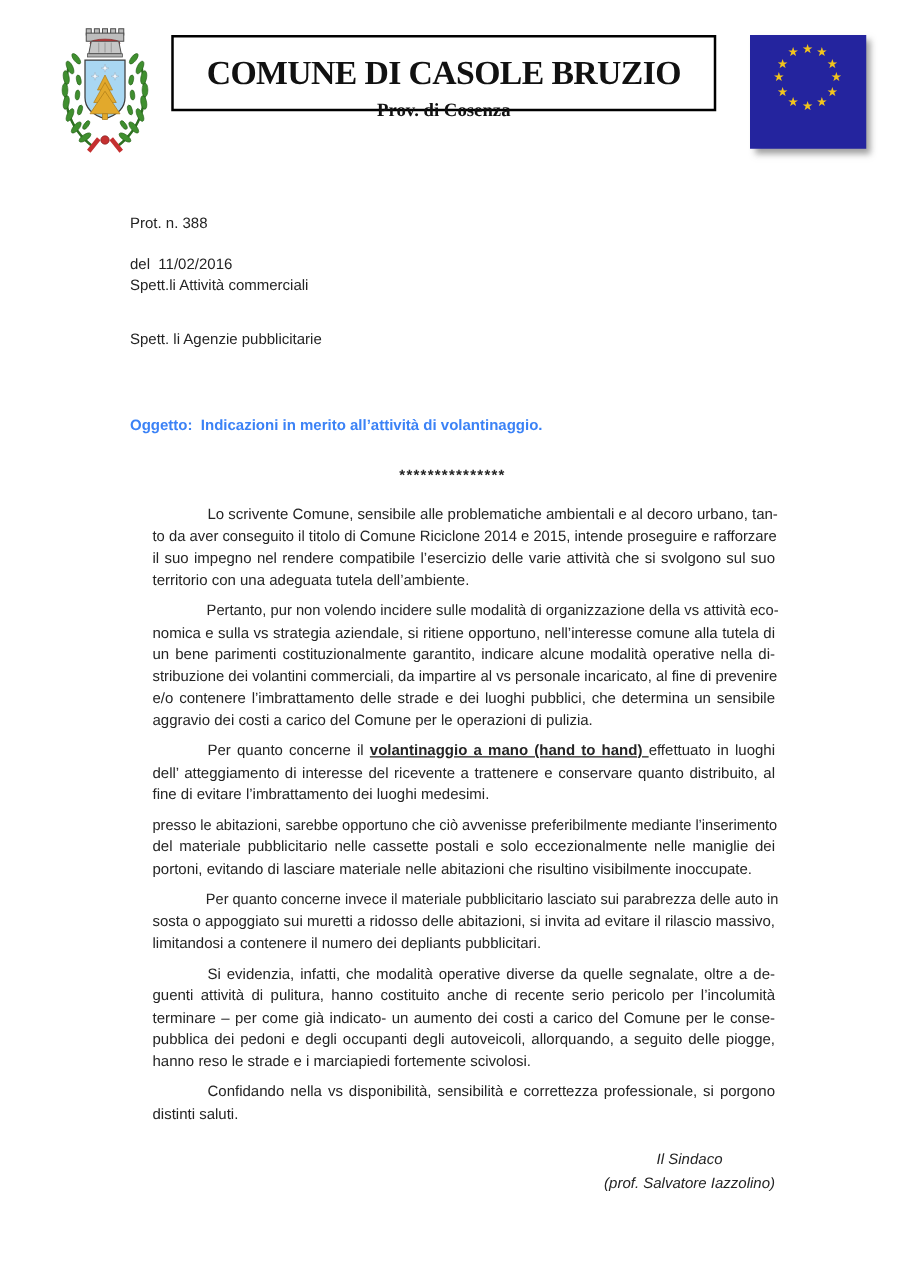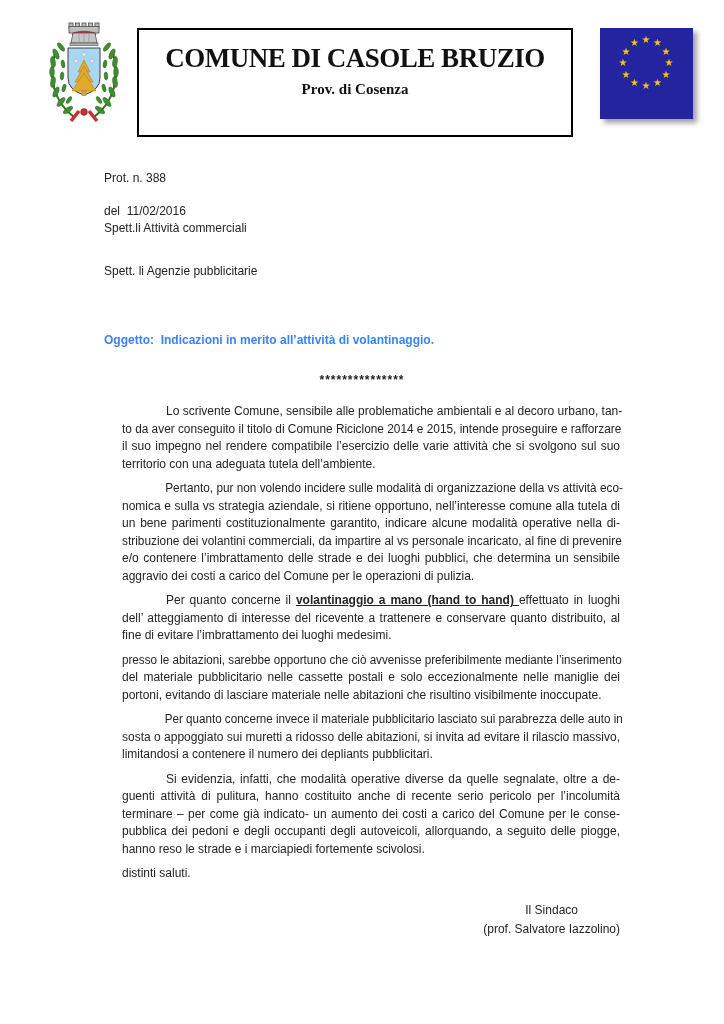--- a/index.html
+++ b/index.html
@@ -4,21 +4,21 @@
 <style>
   html,body{margin:0;padding:0;background:#e8e8e8;}
   .page{
     position:relative;width:724px;height:1024px;background:#ffffff;
     font-family:"Liberation Sans",sans-serif;color:#222222;overflow:hidden;
     margin:0 auto;
   }
   
   .crest{position:absolute;left:42px;top:20px;width:84px;height:106px;}
   .title-box{
-    position:absolute;left:137px;top:28px;width:436px;height:109px;
+    position:absolute;left:137px;top:28px;width:436px;height:61px;
     border:2px solid #000;background:#fff;text-align:center;box-sizing:border-box;
   }
   .title{
     font-family:"Liberation Serif",serif;font-weight:700;font-size:27px;
     letter-spacing:-0.5px;margin-top:13px;color:#111;
   }
   .province{
     font-family:"Liberation Serif",serif;font-weight:700;
     font-size:15px;margin-top:7px;color:#111;
   }
@@ -43,21 +43,21 @@
   .subject{margin-top:52px;font-weight:700;color:#3b82f6;}
   .separator{margin-top:22px;text-align:center;font-weight:700;letter-spacing:1px;}
   .paras{margin-top:14px;margin-left:18px;}
   .para{margin-bottom:7px;}
   .line{white-space:nowrap;}
   .line.just{text-align:justify;text-align-last:justify;}
   .line.first{padding-left:44px;}
   .b{font-weight:700;}
   .u{text-decoration:underline;}
   .signature{margin-top:18px;display:flex;justify-content:flex-end;}
-  .signature-inner{text-align:center;line-height:19px;}
+  .signature-inner{text-align:center;line-height:19px;font-style:italic;}
 </style>
 </head>
 <body>
 
 <div class="page">
 
   <svg class="crest" viewBox="0 0 84 106" aria-hidden="true">
 
     <g id="lb">
       <path d="M32,97 C12,82 6,58 13,33" stroke="#2e7022" stroke-width="2" fill="none"></path>
@@ -174,20 +174,21 @@
           <div class="line"><span>limitandosi a contenere il numero dei depliants pubblicitari.</span></div>
         </div>
         <div class="para">
           <div class="line just first"><span>Si evidenzia, infatti, che modalità operative diverse da quelle segnalate, oltre a  de-</span></div>
           <div class="line just"><span>guenti attività di pulitura, hanno costituito anche di recente serio pericolo per l’incolumità</span></div>
           <div class="line just"><span>terminare – per come già indicato- un aumento dei costi a carico del Comune per le  conse-</span></div>
           <div class="line just"><span>pubblica dei pedoni e degli occupanti degli autoveicoli, allorquando, a seguito  delle piogge,</span></div>
           <div class="line"><span>hanno reso le strade e i marciapiedi fortemente scivolosi.</span></div>
         </div>
         <div class="para">
+          <div class="line just first"><span>Confidando nella vs disponibilità, sensibilità e correttezza professionale, si porgono</span></div>
           <div class="line"><span>distinti saluti.</span></div>
         </div>
       </div>
 
     <div class="signature">
       <div class="signature-inner">
         <div>Il Sindaco</div>
         <div>(prof. Salvatore Iazzolino)</div>
       </div>
     </div>

